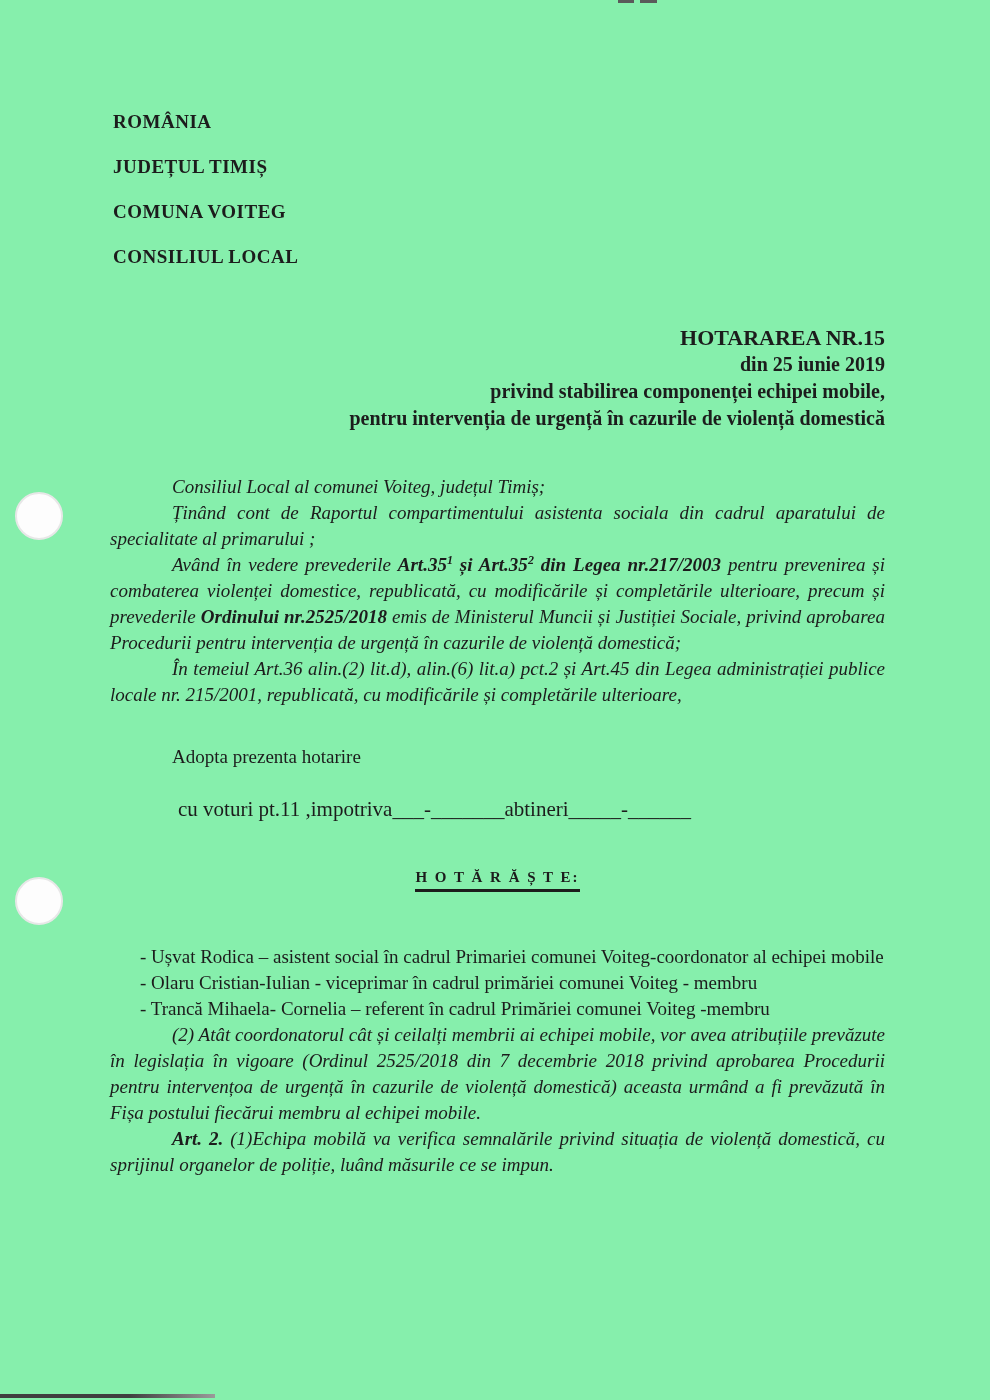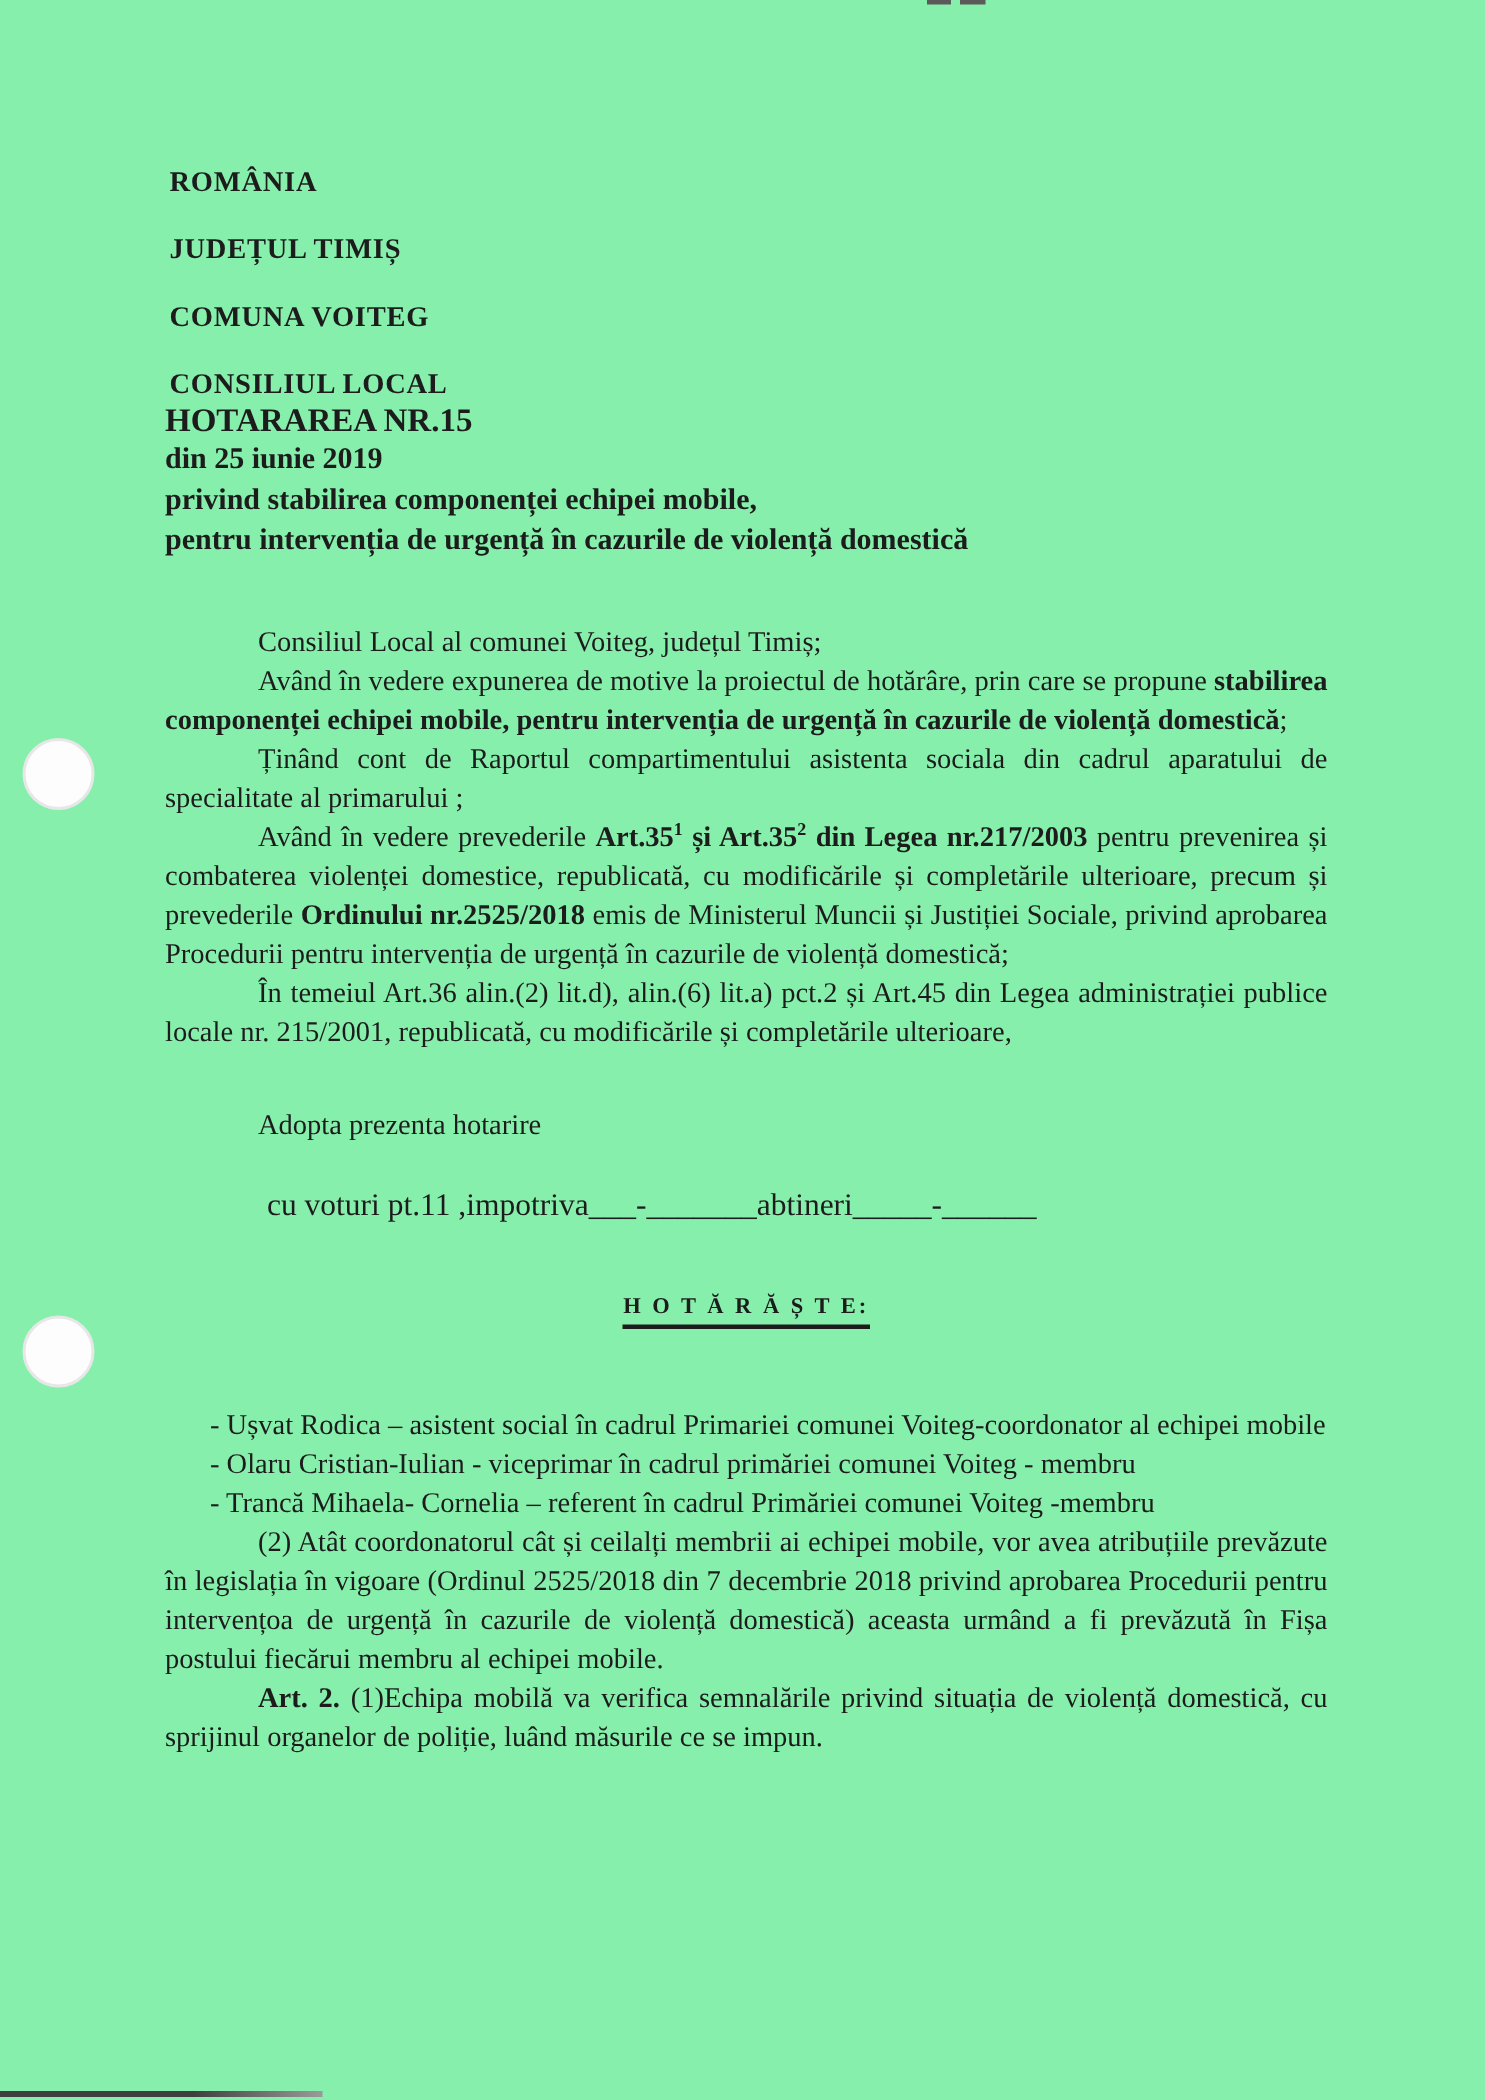--- a/index.html
+++ b/index.html
@@ -32,32 +32,32 @@
   
   .doc-header p {
     margin: 0 0 26px 3px;
     font-weight: bold;
     font-size: 19px;
     line-height: 19px;
     letter-spacing: 0.5px;
   }
   .doc-header p:last-child { margin-bottom: 0; }
   
-  .title-block { text-align: left; font-weight: bold; }
+  .title-block { margin-top: 58px; text-align: right; font-weight: bold; }
   .title-block p { margin: 0; font-size: 20px; line-height: 27px; }
   .title-block .title-number { font-size: 22px; }
   
   .preamble { margin-top: 42px; }
   .preamble p, .articles p {
     margin: 0;
     font-size: 19px;
     line-height: 26px;
     text-align: justify;
   }
-  .indent { text-indent: 62px; }
+  .indent { text-indent: 62px; font-style: italic; }
   .indent-sm { text-indent: 30px; }
   sup { font-size: 12px; line-height: 0; }
   b { font-weight: bold; }
   .adoption { margin: 36px 0 0 62px; font-size: 19px; line-height: 26px; }
   .votes { margin: 26px 0 0 68px; font-size: 21px; line-height: 26px; }
   .decision-heading { margin-top: 46px; text-align: center; }
   .decision-heading span {
     display: inline-block;
     font-weight: bold;
     font-size: 15px;
@@ -88,21 +88,20 @@
 
   <div class="title-block">
     <p class="title-number">HOTARAREA NR.15</p>
     <p>din  25 iunie 2019</p>
     <p>privind stabilirea componenței echipei mobile,</p>
     <p>pentru intervenția de urgență în cazurile de violență domestică</p>
   </div>
 
   <div class="preamble">
     <p class="indent">Consiliul Local al comunei Voiteg, județul Timiș;</p>
-    <p class="indent"><span>Având în vedere expunerea de motive la proiectul de hotărâre,  prin care se propune </span><b>stabilirea componenței echipei mobile, pentru intervenția de urgență în cazurile de violență domestică</b><span>;</span></p>
     <p class="indent">Ținând cont de Raportul compartimentului asistenta sociala din cadrul aparatului de specialitate al primarului ;</p>
     <p class="indent"><span>Având în vedere prevederile </span><b><span>Art.35</span><sup>1</sup><span> și Art.35</span><sup>2</sup><span> din Legea nr.217/2003</span></b><span> pentru prevenirea și combaterea violenței domestice, republicată, cu modificările și completările ulterioare, precum și prevederile </span><b>Ordinului nr.2525/2018</b><span> emis de Ministerul Muncii și Justiției Sociale, privind aprobarea Procedurii pentru intervenția de urgență în cazurile de violență domestică;</span></p>
     <p class="indent">În temeiul Art.36 alin.(2) lit.d), alin.(6) lit.a) pct.2 și Art.45 din Legea administrației publice locale nr. 215/2001, republicată, cu modificările și completările ulterioare,</p>
   </div>
 
   <p class="adoption">Adopta prezenta hotarire</p>
   <p class="votes">cu voturi pt.11 ,impotriva___-_______abtineri_____-______</p>
 
   <div class="decision-heading">
     <span>H O T Ă R Ă Ș T E:</span>

